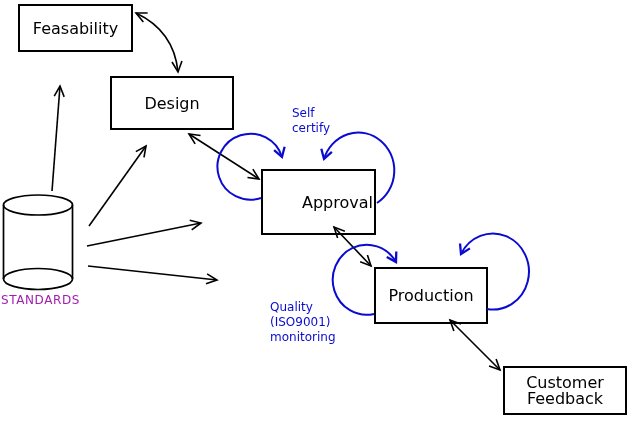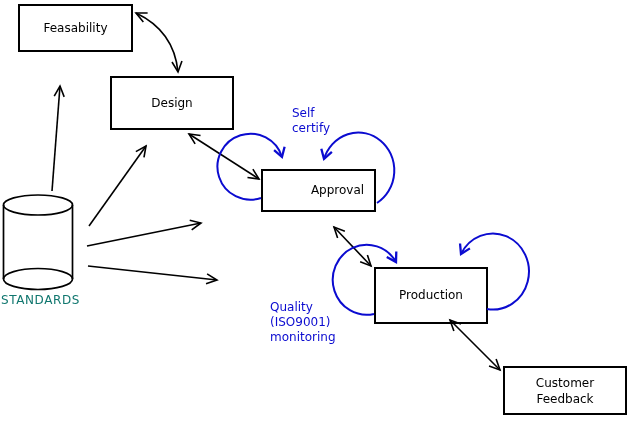--- a/index.html
+++ b/index.html
@@ -4,45 +4,45 @@
 <style>
   html,body{margin:0;padding:0;background:#fff;}
   .canvas{
     position:relative;width:633px;height:421px;background:#fff;overflow:hidden;
     font-family:"DejaVu Sans","Liberation Sans",sans-serif;
     --line:#000000;--blue:#0b0bd0;
   }
   .node{
     position:absolute;box-sizing:border-box;border:2px solid var(--line);
     background:#fff;display:flex;flex-direction:column;align-items:center;justify-content:center;
-    font-size:12px;color:#000;text-align:center;z-index:2;line-height:17px;
+    font-size:16px;color:#000;text-align:center;z-index:2;line-height:17px;
   }
   .ann{position:absolute;font-size:12px;line-height:15px;color:var(--blue);z-index:3;white-space:nowrap;}
-  .ds-label{position:absolute;font-size:12px;letter-spacing:0.6px;color:#0f766e;z-index:2;white-space:nowrap;}
+  .ds-label{position:absolute;font-size:12px;letter-spacing:0.6px;color:#a21caf;z-index:2;white-space:nowrap;}
   svg.layer{position:absolute;left:0;top:0;z-index:4;pointer-events:none;}
   path.c{fill:none;stroke:var(--line);stroke-width:1.6;}
   path.loop{fill:none;stroke:var(--blue);stroke-width:2;}
   .cyl{fill:none;stroke:var(--line);stroke-width:1.7;}
   .mk-black{fill:none;stroke:var(--line);stroke-width:1.6;}
   .mk-blue{fill:none;stroke:var(--blue);stroke-width:2.3;}
 </style>
 </head>
 <body>
 
 <div class="canvas" style="--line: #000000; --blue: #0b0bd0;">
 
   <div class="node" style="left:18px;top:4px;width:115px;height:48px;">
     <span>Feasability</span>
   </div>
 
   <div class="node" style="left:110px;top:76px;width:124px;height:54px;">
     <span>Design</span>
   </div>
 
-  <div class="node" style="left:261px;top:169px;width:115px;height:43px;padding-left:38px;">
+  <div class="node" style="left:261px;top:169px;width:115px;height:66px;padding-left:38px;">
     <span>Approval</span>
   </div>
 
   <div class="node" style="left:374px;top:267px;width:114px;height:57px;">
     <span>Production</span>
   </div>
 
   <div class="node" style="left:503px;top:366px;width:124px;height:49px;line-height:16px;">
     <span>Customer</span>
     <span>Feedback</span>

